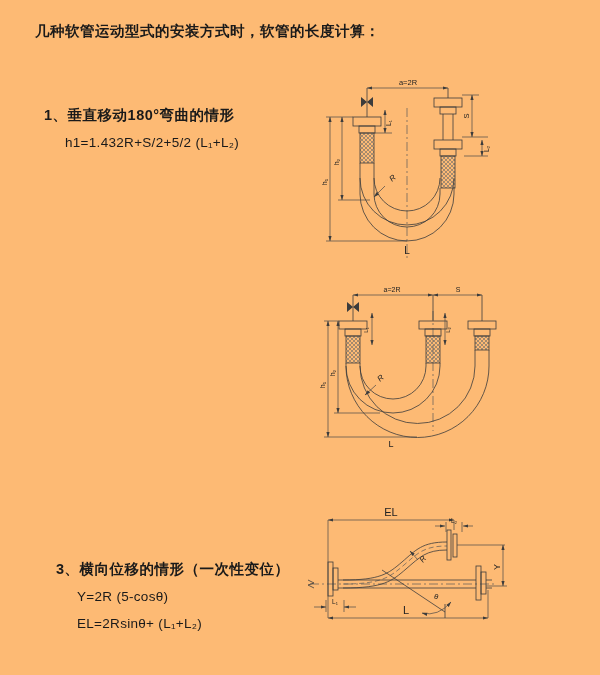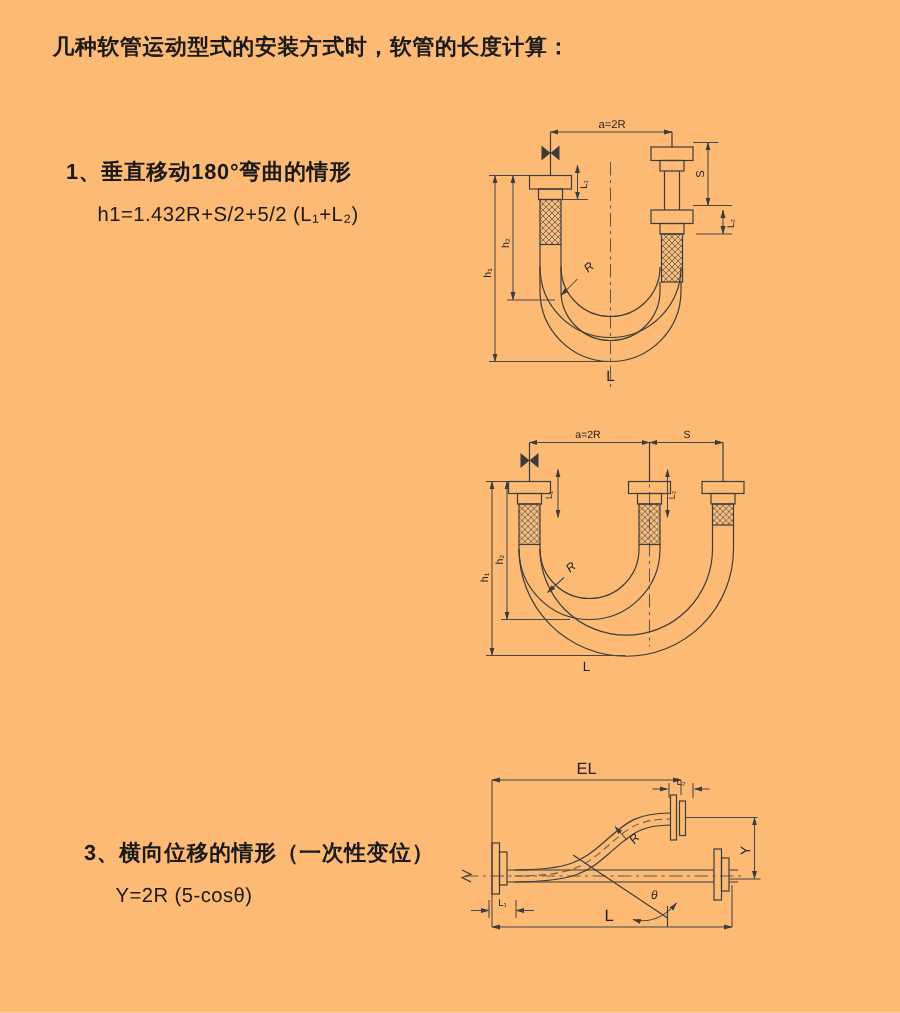--- a/index.html
+++ b/index.html
@@ -31,20 +31,21 @@
 
   <div class="calc-section" style="left:44px;top:106px;">
     <div class="sec-heading">1、垂直移动180°弯曲的情形</div>
     <div class="formula">h1=1.432R+S/2+5/2 (L₁+L₂)</div>
   </div>
 
 
   <div class="calc-section" style="left:56px;top:516px;margin-top:44px;">
     <div class="sec-heading">3、横向位移的情形（一次性变位）</div>
     <div class="formula">Y=2R (5-cosθ)</div>
+    <div class="formula">EL=2Rsinθ+ (L₁+L₂)</div>
   </div>
 
   <svg class="diag" style="left:312px;top:70px;" width="200" height="195" viewBox="0 0 200 195">
     <defs>
       <marker id="d1a" viewBox="0 0 10 10" refX="9.5" refY="5" markerWidth="8" markerHeight="8" orient="auto-start-reverse">
         <path d="M0,2 L10,5 L0,8 Z" fill="#3c3c3c"></path>
       </marker>
       <pattern id="d1h" width="4" height="4" patternUnits="userSpaceOnUse">
         <path d="M0,0 L4,4 M4,0 L0,4" stroke="#6a6a6a" stroke-width="0.6"></path>
       </pattern>

